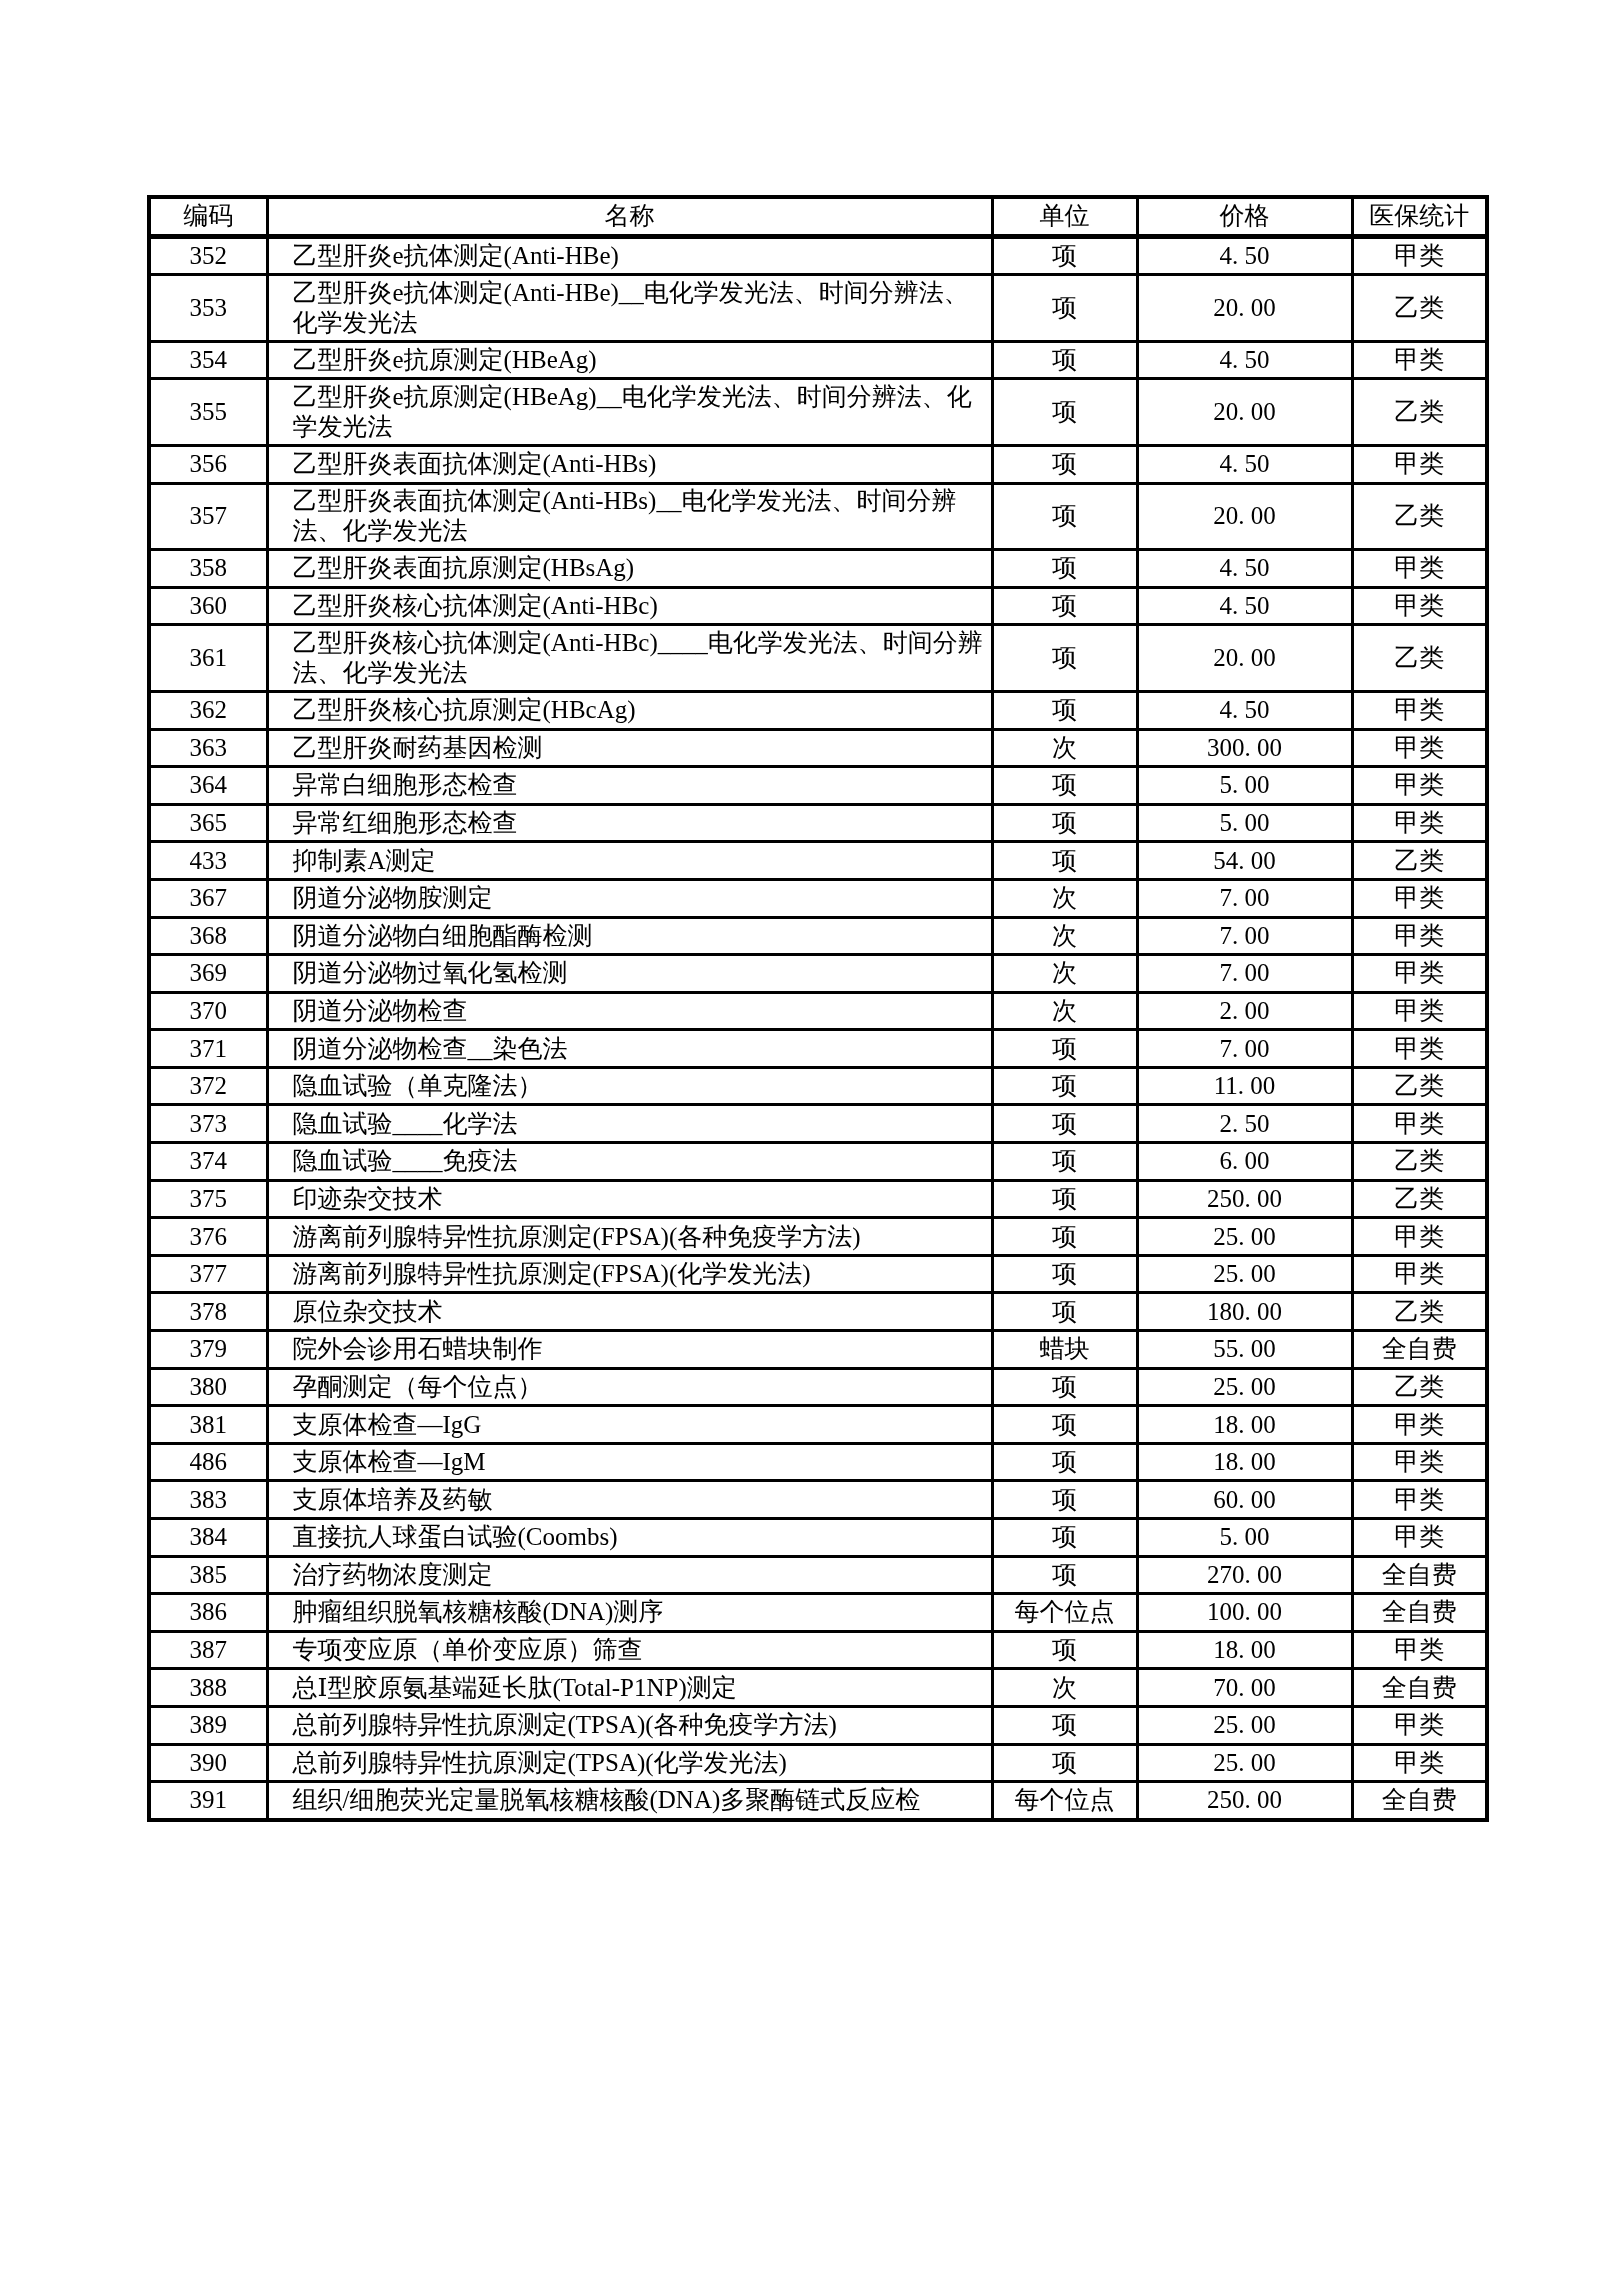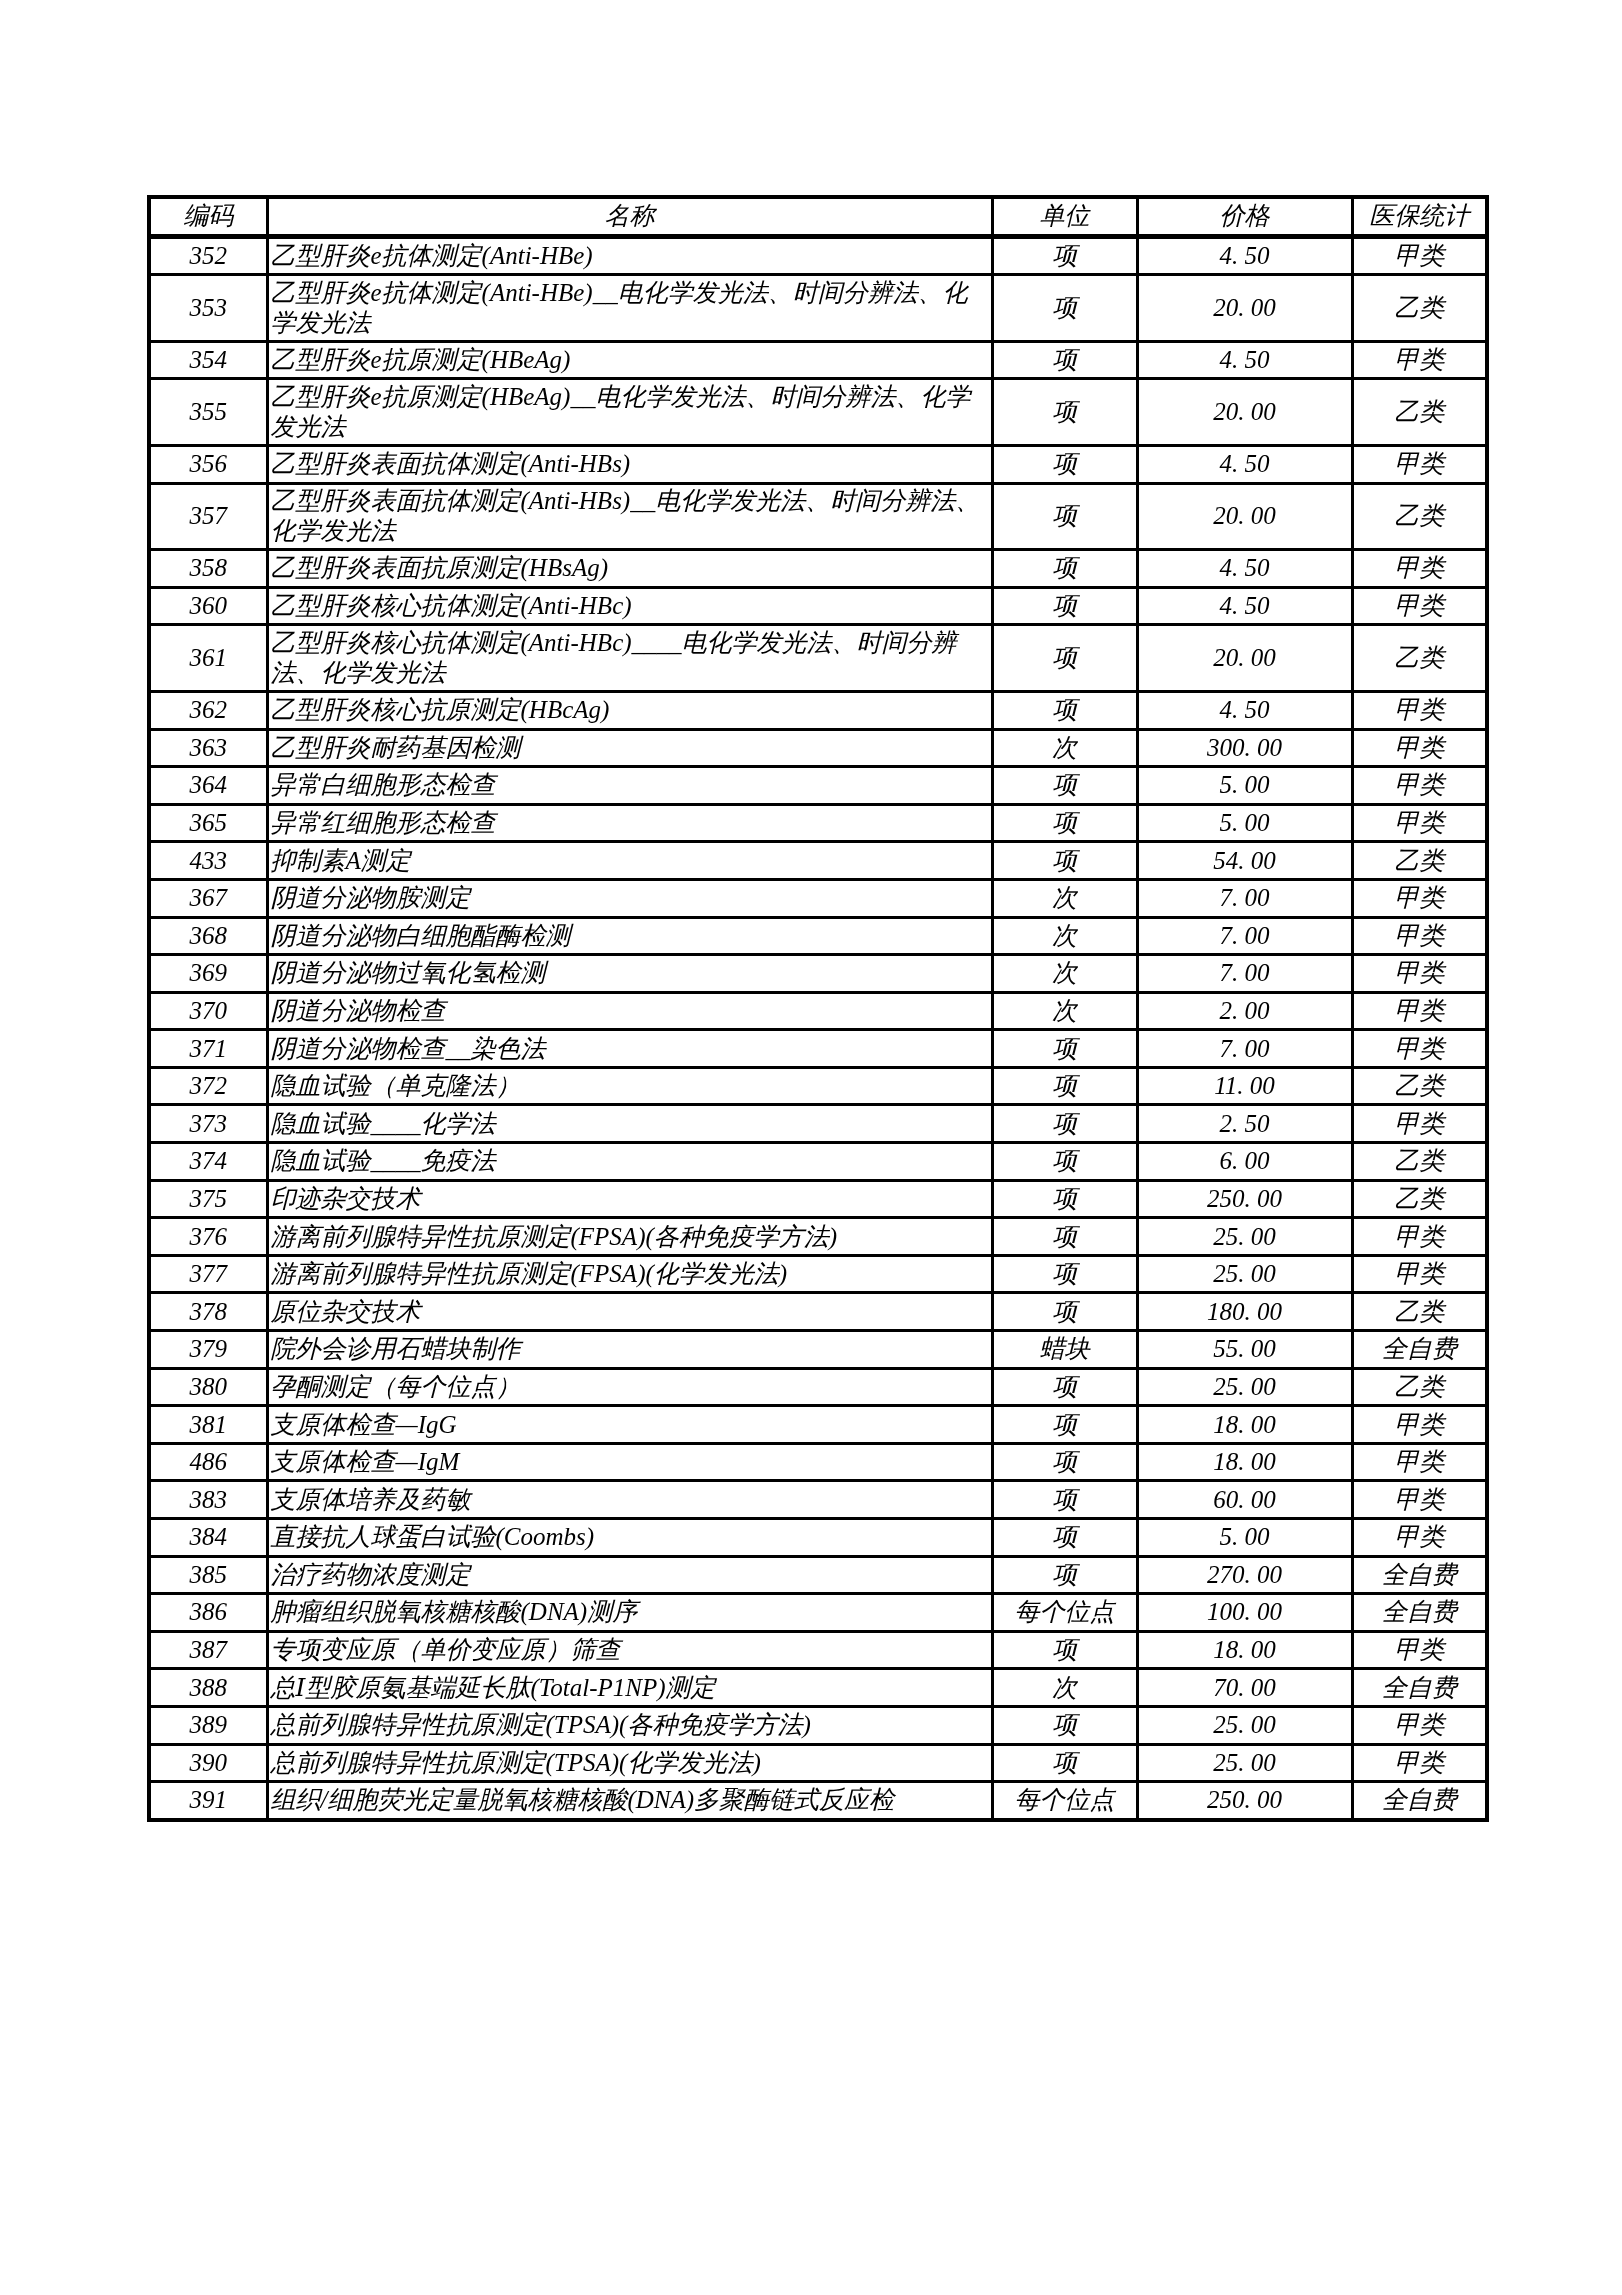--- a/index.html
+++ b/index.html
@@ -7,21 +7,20 @@
     padding: 0;
     background: #ffffff;
   }
   .page {
     position: relative;
     width: 1459px;
     height: 2295px;
     background: #ffffff;
     font-family: "Liberation Serif", "DejaVu Serif", serif;
     color: #000000;
-    font-style: italic;
   }
   table.price-table {
     position: absolute;
     left: 147px;
     top: 195px;
     width: 1337px;
     border-collapse: collapse;
     table-layout: fixed;
     border: 4.2px solid #000000;
   }
@@ -45,21 +44,21 @@
   }
   thead th {
     height: 31px;
     border-bottom: 5.4px solid #000000;
   }
   tbody td {
     height: 31px;
   }
   td.cell-name {
     text-align: left;
-    padding-left: 2px;
+    padding-left: 24px;
     padding-right: 4.8px;
     word-break: break-all;
   }
 </style>
 </head>
 <body>
 
 <div class="page">
   <table class="price-table">
     <colgroup>

